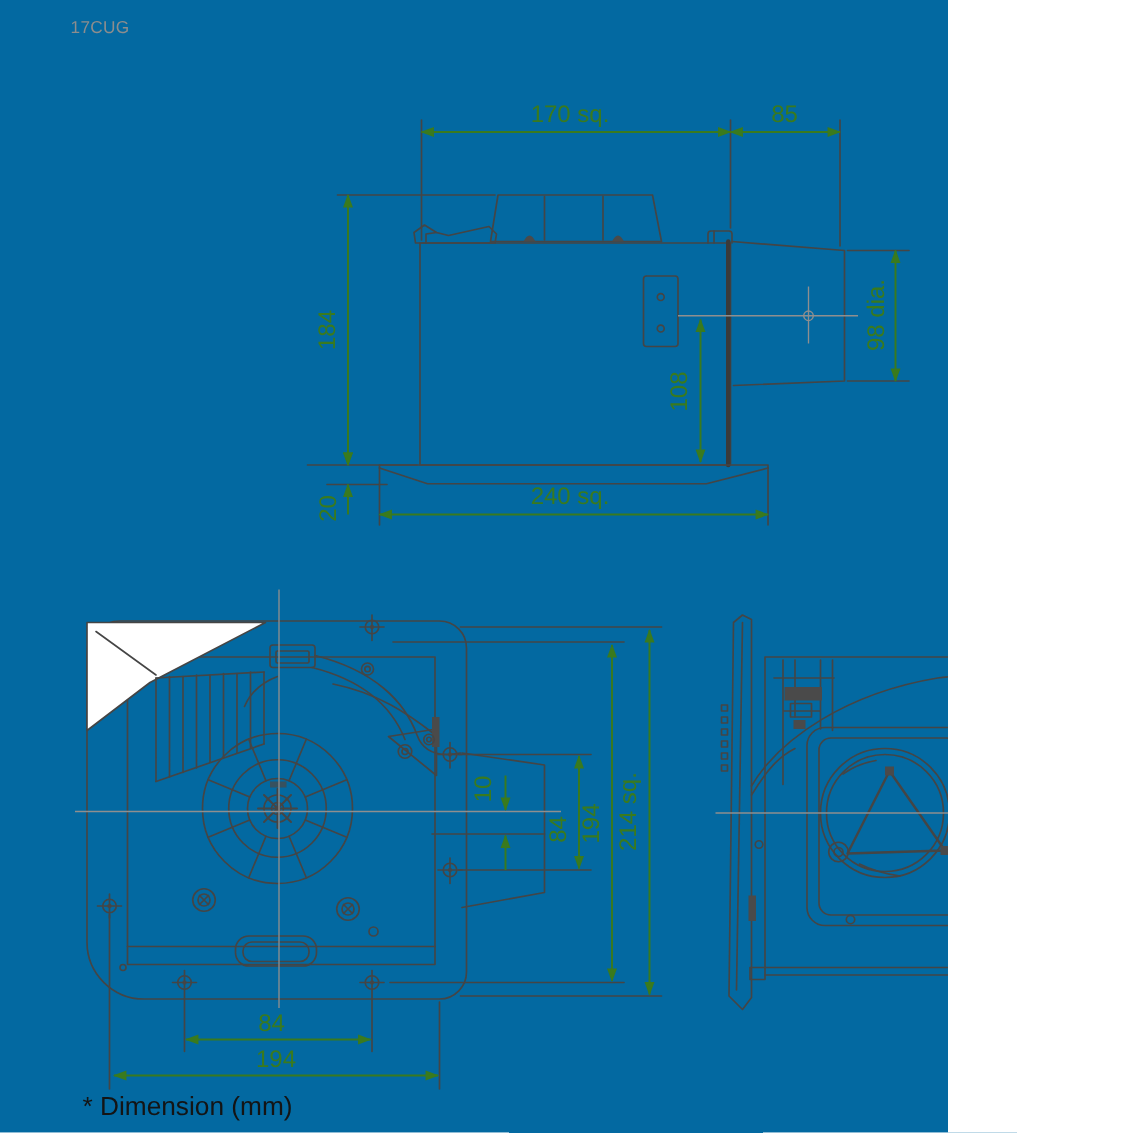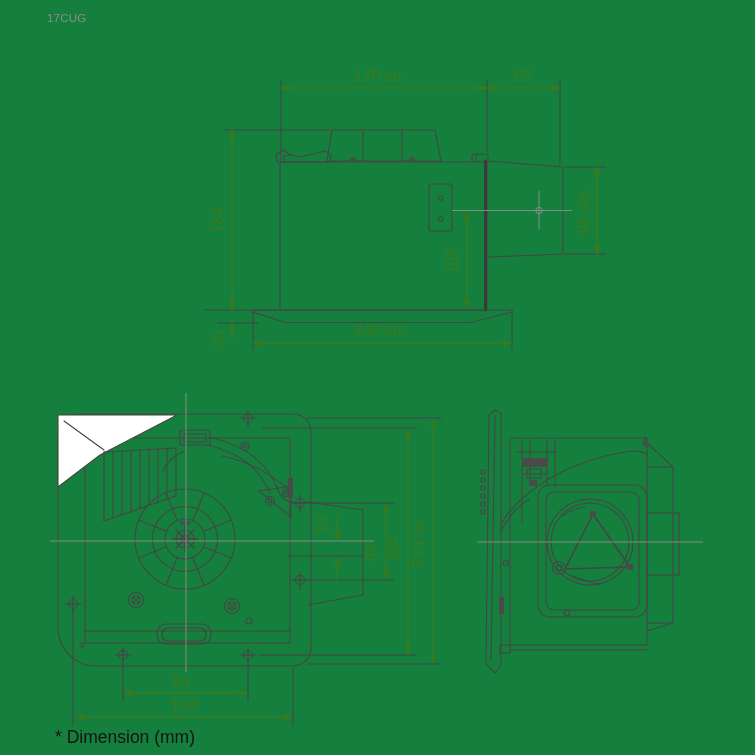--- a/index.html
+++ b/index.html
@@ -1,16 +1,16 @@
 <!DOCTYPE html>
 <html><head>
 <meta charset="utf-8">
 <style>
   html,body{margin:0;padding:0;background:#ffffff;}
-  #stage{position:relative;width:755px;height:755px;background:#15803d;overflow:hidden;
+  #stage{position:relative;width:632px;height:755px;background:#0369a1;overflow:hidden;
          font-family:"Liberation Sans", sans-serif;}
   svg{display:block}
   .art{stroke:#454545;stroke-width:1.1;fill:none;stroke-linejoin:round;stroke-linecap:round;}
   .art-thick{stroke:#3a3a3a;stroke-width:3;fill:none;}
   .filldark{fill:#4a4a4a;stroke:none;}
   .cl{stroke:#8f8f8f;stroke-width:0.9;fill:none;}
   .dim{stroke:#3a7a1e;stroke-width:1.3;fill:none;}
   .dimtext{fill:#3a7a1e;font-size:16px;font-family:"Liberation Sans",sans-serif;}
   .modelcode{fill:#8d8d8d;font-size:11.5px;letter-spacing:.2px;}
   .footnote{fill:#141414;font-size:17.5px;}

